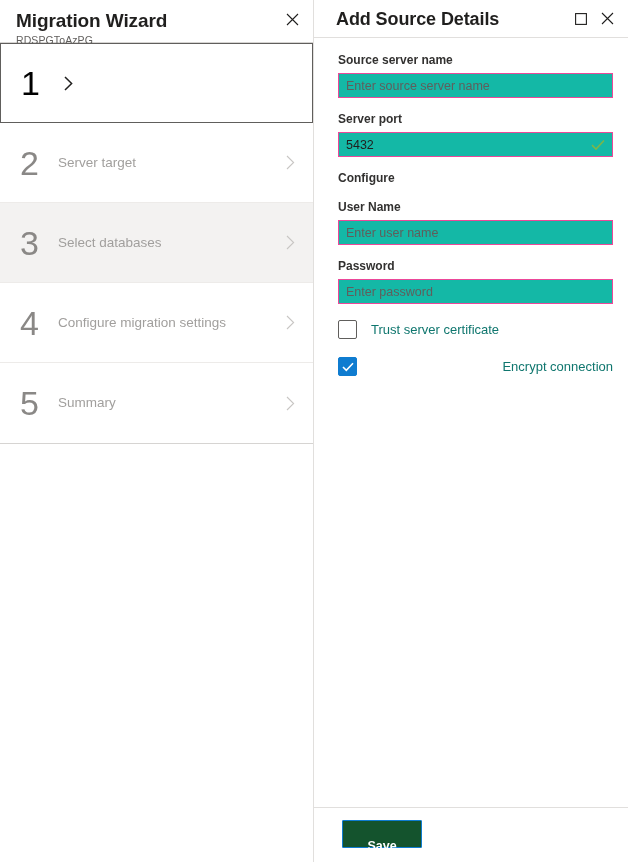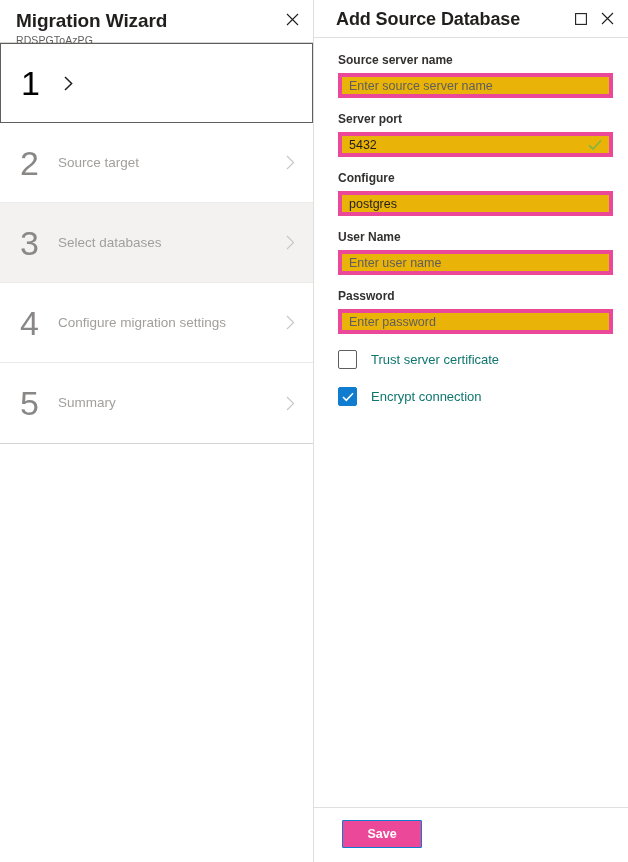--- a/index.html
+++ b/index.html
@@ -190,22 +190,22 @@
   .field-label {
     font-size: 12px;
     font-weight: 600;
     color: #323130;
     margin-bottom: 5px;
     line-height: 16px;
   }
   .input-wrap {
     position: relative;
     height: 25px;
-    border: 4px solid #ec4899;
-    background: #eab308;
+    border: 1px solid #ec4899;
+    background: #14b8a6;
     box-sizing: border-box;
     display: flex;
     align-items: flex-end;
   }
   .input-wrap input {
     border: none;
     outline: none;
     background: transparent;
     width: 100%;
     height: 100%;
@@ -229,21 +229,21 @@
     align-items: center;
   }
   .valid-check svg { display: block; }
 
   .checkbox-row {
     display: flex;
     align-items: center;
     margin-top: 16px;
     cursor: pointer;
   }
-  .checkbox-row.second { margin-top: 18px; }
+  .checkbox-row.second { margin-top: 18px; justify-content: space-between; }
   .cbox {
     width: 19px;
     height: 19px;
     box-sizing: border-box;
     border: 1px solid #605e5c;
     background: #ffffff;
     flex: 0 0 auto;
     display: flex;
     align-items: center;
     justify-content: center;
@@ -263,27 +263,27 @@
   }
 
   .footer {
     flex: 0 0 auto;
     border-top: 1px solid #e1dfdd;
     height: 55px;
     box-sizing: border-box;
     padding: 12px 0 0 28px;
   }
   .save-btn {
-    background: #ec4899;
+    background: #14532d;
     color: #ffffff;
     border: 1px solid #0f7cd0;
     font-size: 12.5px;
     font-weight: 600;
     font-family: "Liberation Sans", sans-serif;
-    padding: 0;
+    padding: 12px;
     width: 80px;
     height: 28px;
     cursor: pointer;
     line-height: 26px;
     text-align: center;
     border-radius: 1px;
   }
 </style>
 </head>
 <body>
@@ -306,21 +306,21 @@
         <div class="step-row selected">
           <div class="step-num">1</div>
           <div class="step-chevron">
             <svg width="9" height="15" viewBox="0 0 9 15">
               <path d="M1 1 L7.6 7.5 L1 14" stroke="currentColor" stroke-width="1.5" fill="none"></path>
             </svg>
           </div>
         </div>
         <div class="step-row">
           <div class="step-num">2</div>
-          <div class="step-label">Source target</div>
+          <div class="step-label">Server target</div>
           <div class="step-chevron">
             <svg width="9" height="15" viewBox="0 0 9 15">
               <path d="M1 1 L7.6 7.5 L1 14" stroke="currentColor" stroke-width="1.1" fill="none"></path>
             </svg>
           </div>
         </div>
         <div class="step-row hovered">
           <div class="step-num">3</div>
           <div class="step-label">Select databases</div>
           <div class="step-chevron">
@@ -348,21 +348,21 @@
           </div>
         </div>
       </div>
 
     <div class="left-filler"></div>
   </div>
 
   <div class="right-panel">
 
     <div class="detail-header">
-      <div class="detail-title">Add Source Database</div>
+      <div class="detail-title">Add Source Details</div>
       <div class="hdr-btn">
         <svg width="12" height="12" viewBox="0 0 12 12" aria-hidden="true">
           <rect x="0.6" y="0.6" width="10.8" height="10.8" stroke="currentColor" stroke-width="1.1" fill="none"></rect>
         </svg>
       </div>
       <div class="hdr-btn">
         <svg width="13" height="13" viewBox="0 0 13 13" aria-hidden="true">
           <path d="M1 1 L12 12 M12 1 L1 12" stroke="currentColor" stroke-width="1.1" fill="none"></path>
         </svg>
       </div>
@@ -382,23 +382,20 @@
             <input type="text" placeholder="" value="5432" style="">
             <span class="valid-check">
               <svg width="14" height="11" viewBox="0 0 14 11">
                 <path d="M1 5.6 L5 9.6 L13 1" stroke="currentColor" stroke-width="1.5" fill="none"></path>
               </svg>
             </span>
           </div>
         </div>
         <div class="field">
           <div class="field-label">Configure</div>
-          <div class="input-wrap">
-            <input type="text" placeholder="" value="postgres" style="">
-          </div>
         </div>
         <div class="field">
           <div class="field-label">User Name</div>
           <div class="input-wrap">
             <input type="text" placeholder="Enter user name" style="">
           </div>
         </div>
         <div class="field">
           <div class="field-label">Password</div>
           <div class="input-wrap">

